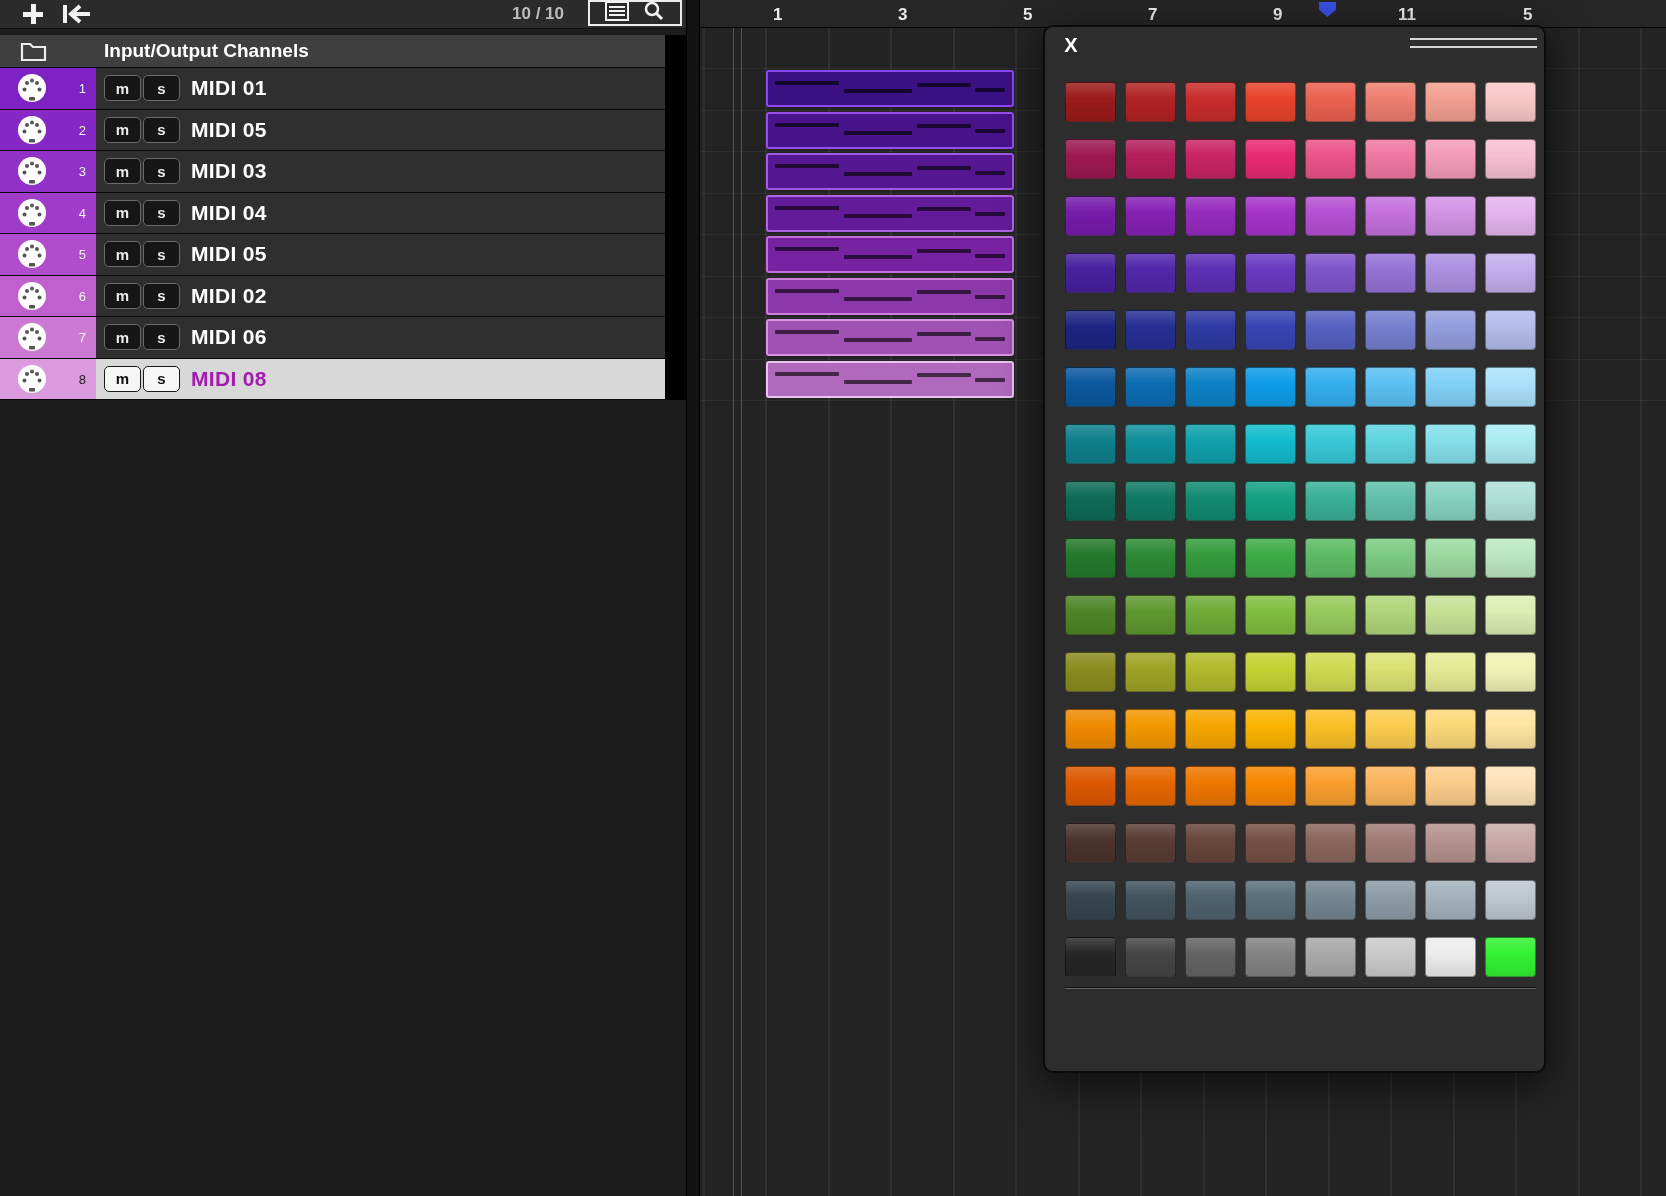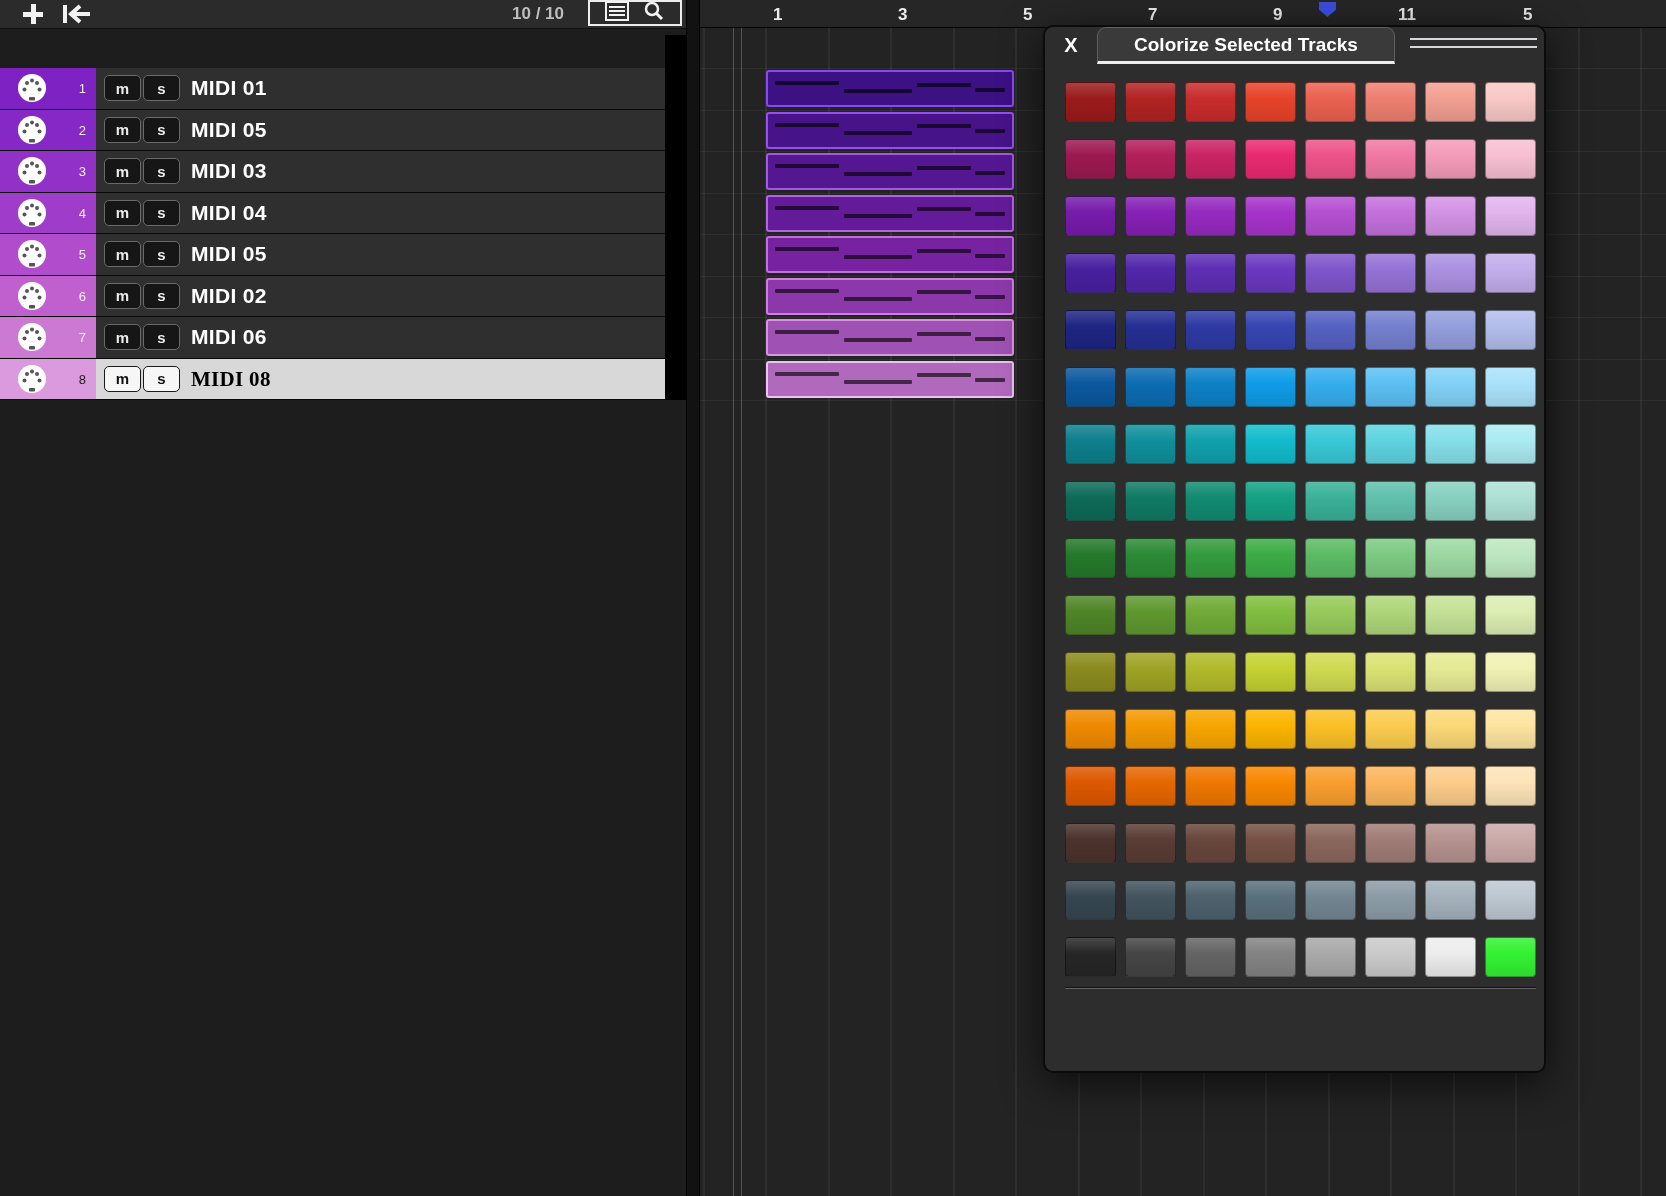--- a/index.html
+++ b/index.html
@@ -20,21 +20,21 @@
   .track-row{position:absolute;left:0;width:686px;height:41.5px;background:#2f2f2f;border-bottom:1px solid #080808;box-sizing:border-box;}
   .track-row.selected{background:#d8d8d8;}
   .strip{position:absolute;left:0;top:0;bottom:0;width:96px;}
   .midi-icon{position:absolute;left:17px;top:50%;transform:translateY(-50%);width:30px;height:30px;}
   .track-num{position:absolute;left:58px;width:28px;top:50%;transform:translateY(-50%);text-align:right;font-size:13px;color:#f4f4f4;}
   .track-row.selected .track-num{color:#1c1c1c;}
   .msbtn{position:absolute;top:50%;transform:translateY(-50%);width:37px;height:26px;background:#161616;border:1px solid #6a6a6a;border-radius:5px;color:#ececec;font-weight:bold;font-size:15px;display:flex;align-items:center;justify-content:center;box-sizing:border-box;}
   .mbtn{left:104px;}.sbtn{left:143px;}
   .track-row.selected .msbtn{background:#f6f6f6;border-color:#1a1a1a;color:#111;}
   .track-name{position:absolute;left:191px;top:50%;transform:translateY(-50%);font-size:21px;font-weight:bold;color:#fff;letter-spacing:.3px;}
-  .track-row.selected .track-name{color:#000000;font-family:Liberation Serif, serif;}
+  .track-row.selected .track-name{color:#a21caf;}
   .right-black{position:absolute;left:665px;top:35px;width:21px;height:365px;background:#000;z-index:2;}
 
   
   .splitter{position:absolute;left:686px;top:0;width:14px;height:1196px;background:#121212;border-left:1px solid #000;border-right:1px solid #000;box-sizing:border-box;}
 
   
   .arrangement{position:absolute;left:700px;top:0;width:966px;height:1196px;background:#232323;}
   .grid{position:absolute;left:0;right:0;top:28px;bottom:0;background-image:repeating-linear-gradient(to right,#3a3a3a 0 1px,transparent 1px 62.5px);background-position:3.5px 0;}
   .row-seps{position:absolute;left:0;right:0;top:68px;height:333px;background-image:repeating-linear-gradient(to bottom,rgba(255,255,255,.05) 0 1px,transparent 1px 41.5px);}
   .ruler{position:absolute;top:0;left:0;right:0;height:28px;background:#262626;border-bottom:1px solid #050505;box-sizing:border-box;}
@@ -90,20 +90,28 @@
         </span>
         <span>
           <svg width="22" height="22" viewBox="0 0 22 22">
               <circle cx="9" cy="9" r="6" fill="none" stroke="#f2f2f2" stroke-width="2.5"></circle>
               <line x1="13.5" y1="13.5" x2="19" y2="19" stroke="#f2f2f2" stroke-width="3"></line>
             </svg>
         </span>
       </div>
     </div>
 
+    <div class="folder-row">
+      <span class="folder-icon">
+        <svg width="27" height="22" viewBox="0 0 27 22">
+            <path d="M2 4 h8 l3 3 h12 v13 h-23 z" fill="none" stroke="#ededed" stroke-width="2.2"></path>
+          </svg>
+      </span>
+      <span class="folder-label">Input/Output Channels</span>
+    </div>
 
     <div id="track-list">
         <div class="track-row" style="top: 0px;">
           <div class="strip" style="background: rgb(126, 34, 196);">
             <div class="midi-icon"><svg viewBox="0 0 30 30" width="30" height="30">
                 <circle cx="15" cy="15" r="14" fill="#ffffff"></circle>
                 <circle cx="7.5" cy="16.5" r="2" fill="#555"></circle>
                 <circle cx="10" cy="10" r="2" fill="#555"></circle>
                 <circle cx="15" cy="7.5" r="2" fill="#555"></circle>
                 <circle cx="20" cy="10" r="2" fill="#555"></circle>
@@ -305,23 +313,20 @@
           <div class="rmark" style="left: 573px;">9</div>
           <div class="rmark" style="left: 698px;">11</div>
           <div class="rmark" style="left: 823px;">5</div>
         </div>
       <div class="playhead" id="playhead" style="left: 619px; background: rgb(60, 79, 224);"></div>
     </div>
   </div>
 
   <div class="dialog">
     <div class="dlg-close">X</div>
-    <div class="dlg-tab">
-      <span class="dlg-title">Colorize Selected Tracks</span>
-    </div>
     <div class="ridge r1"></div>
     <div class="ridge r2"></div>
     <div class="palette" id="palette">
         <div class="swatch" style="background-color: rgb(155, 27, 27);"></div>
         <div class="swatch" style="background-color: rgb(178, 35, 35);"></div>
         <div class="swatch" style="background-color: rgb(201, 44, 44);"></div>
         <div class="swatch" style="background-color: rgb(232, 67, 42);"></div>
         <div class="swatch" style="background-color: rgb(235, 97, 80);"></div>
         <div class="swatch" style="background-color: rgb(238, 127, 112);"></div>
         <div class="swatch" style="background-color: rgb(242, 159, 146);"></div>

